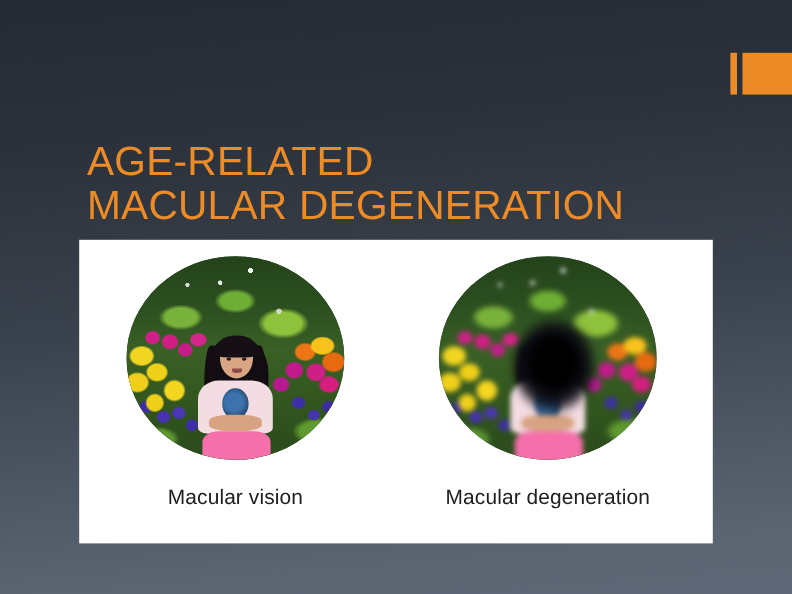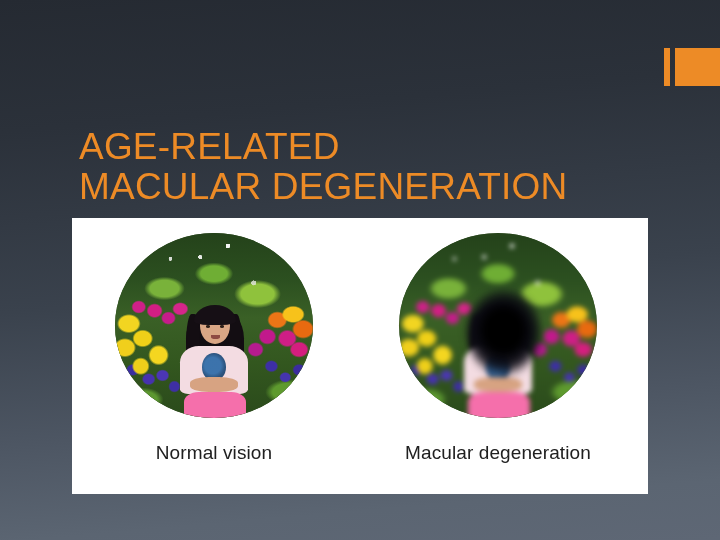--- a/index.html
+++ b/index.html
@@ -290,21 +290,21 @@
             <div class="eye-l"></div>
             <div class="eye-r"></div>
             <div class="smile"></div>
             <div class="shirt"></div>
             <div class="shirt-graphic"></div>
             <div class="arm"></div>
             <div class="pants"></div>
           </div>
         </div>
       </div>
-      <div class="caption">Normal vision</div>
+      <div class="caption">Macular vision</div>
     </div>
 
     <div class="fig" id="fig-amd">
       <div class="photo-wrap">
         <div class="photo">
           <div class="scene"></div>
           <div class="child">
             <div class="hair-back"></div>
             <div class="hair-strand-l"></div>
             <div class="hair-strand-r"></div>

